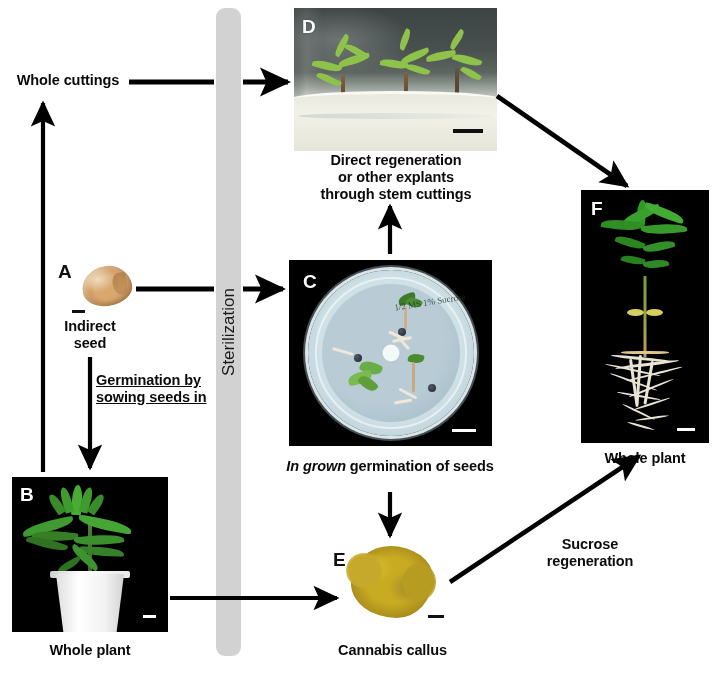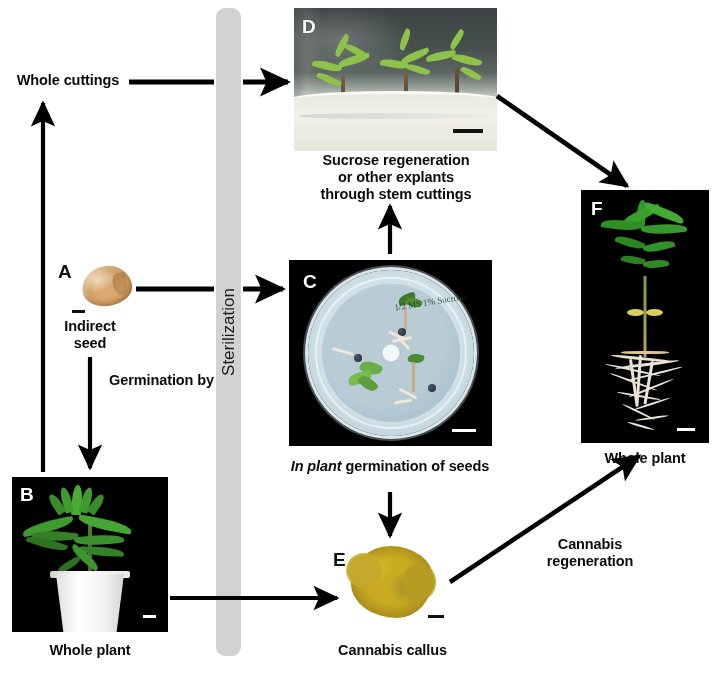--- a/index.html
+++ b/index.html
@@ -180,42 +180,43 @@
     <span class="ster-text">Sterilization</span>
   </div>
 
   <div class="abs lbl" style="left:8px;top:72px;width:120px;">Whole cuttings</div>
 
   <div class="abs lbl" style="left:42px;top:318px;width:96px;">
     <div>Indirect</div>
     <div>seed</div>
   </div>
 
-  <div class="abs lbl" style="left:96px;top:372px;width:118px;text-align:right;">
+  <div class="abs lbl" style="left:96px;top:372px;width:118px;text-align:left;text-decoration:underline;">
     <div>Germination by</div>
+    <div>sowing seeds in</div>
   </div>
 
   <div class="abs lbl" style="left:297px;top:152px;width:198px;">
-    <div>Sucrose regeneration</div>
+    <div>Direct regeneration</div>
     <div>or other explants</div>
     <div>through stem cuttings</div>
   </div>
 
   <div class="abs lbl" style="left:262px;top:458px;width:256px;">
-    <i>In plant</i><span> germination of seeds</span>
+    <i>In grown</i><span> germination of seeds</span>
   </div>
 
   <div class="abs lbl" style="left:10px;top:642px;width:160px;">
     <div>Whole plant</div>
   </div>
 
   <div class="abs lbl" style="left:310px;top:642px;width:165px;">Cannabis callus</div>
 
   <div class="abs lbl" style="left:525px;top:536px;width:130px;">
-    <div>Cannabis</div>
+    <div>Sucrose</div>
     <div>regeneration</div>
   </div>
 
   <div class="abs lbl" style="left:578px;top:450px;width:134px;">Whole plant</div>
 
   <div class="abs" style="left:60px;top:262px;width:76px;height:52px;">
     <span class="panel-letter dark" style="left:-2px;top:0;">A</span>
     <div style="position:absolute;left:22px;top:4px;width:50px;height:40px;
                 border-radius:52% 48% 50% 50% / 56% 58% 42% 44%;
                 background:

